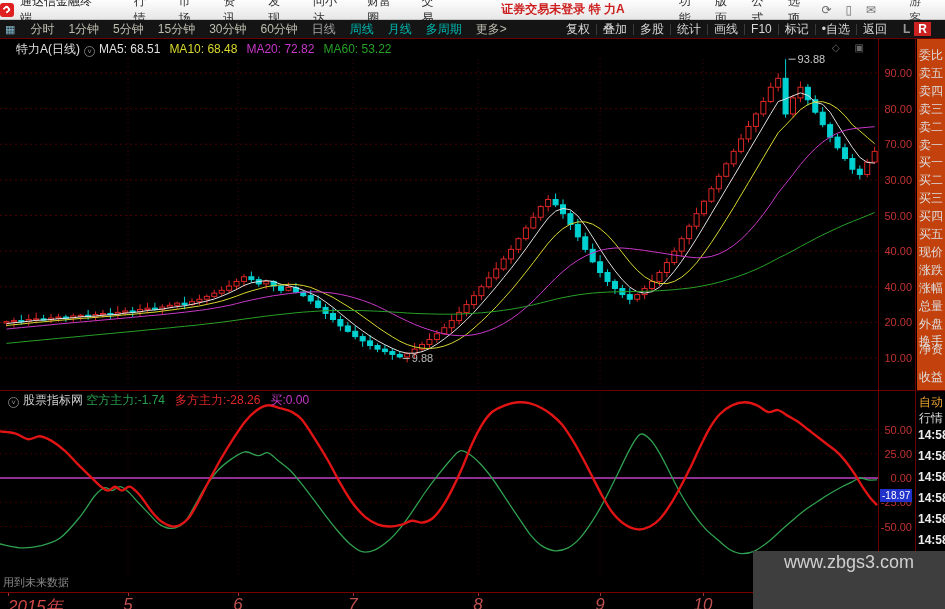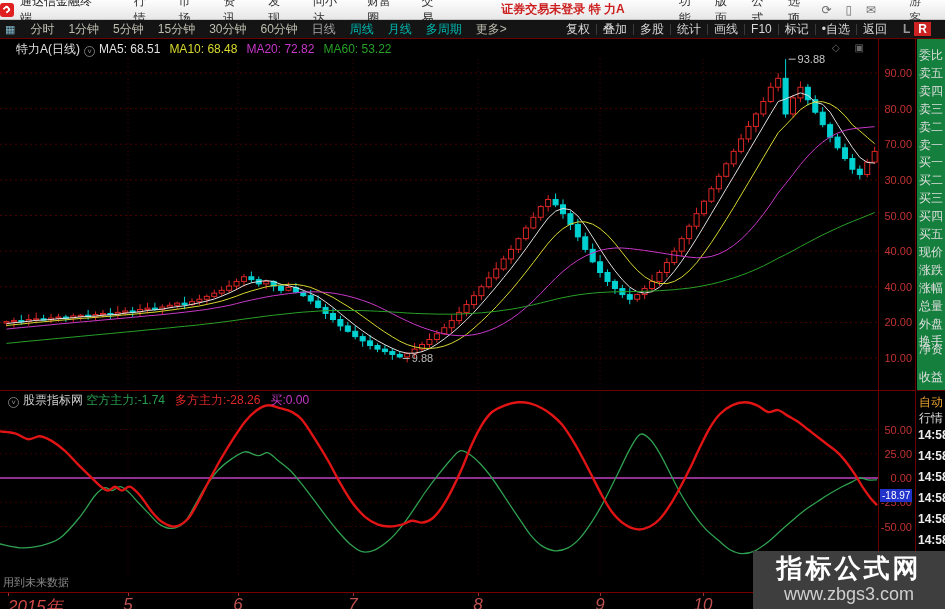--- a/index.html
+++ b/index.html
@@ -36,21 +36,21 @@
   .chart-title{position:absolute;top:2px;left:4px;font-size:12px;white-space:nowrap;z-index:5;}
   .chart-title .name{color:#e2e2e2;padding-left:12px;}
   .ci{display:inline-block;width:11px;height:11px;border:1px solid #787878;border-radius:50%;
      color:#909090;font-size:8px;line-height:10px;text-align:center;vertical-align:-1px;margin:0 4px;box-sizing:border-box;}
   .ma-label{margin-right:9px;}
   .corner-icons{position:absolute;top:3px;right:8px;color:#6a6a6a;font-size:10px;letter-spacing:6px;z-index:5;}
   svg.plot{position:absolute;left:0;}
   .price-axis{position:absolute;top:39px;left:878px;width:38px;height:351px;background:#000;
     border-left:1px solid #6a0000;border-right:1px solid #6a0000;box-sizing:border-box;}
   .ylab{position:absolute;right:3px;font-size:11px;color:#c23232;}
-  .info-panel{position:absolute;top:39px;left:917px;width:28px;height:351px;background:#15803d;overflow:hidden;}
+  .info-panel{position:absolute;top:39px;left:917px;width:28px;height:351px;background:#c2410c;overflow:hidden;}
   .ob-row{position:absolute;left:2px;font-size:12px;color:#dedede;white-space:nowrap;}
   
   .indicator-area{position:absolute;top:390px;left:0;width:878px;height:202px;background:#000;
     border-top:1px solid #6a0000;box-sizing:border-box;}
   .ind-title{position:absolute;top:1px;left:4px;font-size:12px;white-space:nowrap;z-index:5;}
   .ind-title .name{color:#cfcfcf;}
   .ind-val{margin-right:10px;}
   .notice{position:absolute;left:3px;top:184px;font-size:11px;color:#8a8a8a;z-index:4;}
   .ind-axis{position:absolute;top:390px;left:878px;width:38px;height:202px;background:#000;
     border-left:1px solid #6a0000;border-right:1px solid #6a0000;border-top:1px solid #6a0000;box-sizing:border-box;}
@@ -510,17 +510,16 @@
       <span class="xlab" style="left: 353px;">7</span>
       <span class="xtick" style="left: 478px;"></span>
       <span class="xlab" style="left: 478px;">8</span>
       <span class="xtick" style="left: 600px;"></span>
       <span class="xlab" style="left: 600px;">9</span>
       <span class="xtick" style="left: 703px;"></span>
       <span class="xlab" style="left: 703px;">10</span>
     </div>
 
   <div class="watermark">
-    <div class="wm-title">指标公式网</div>
     <div class="wm-url">www.zbgs3.com</div>
   </div>
 
 </div>
 
 </body></html>

